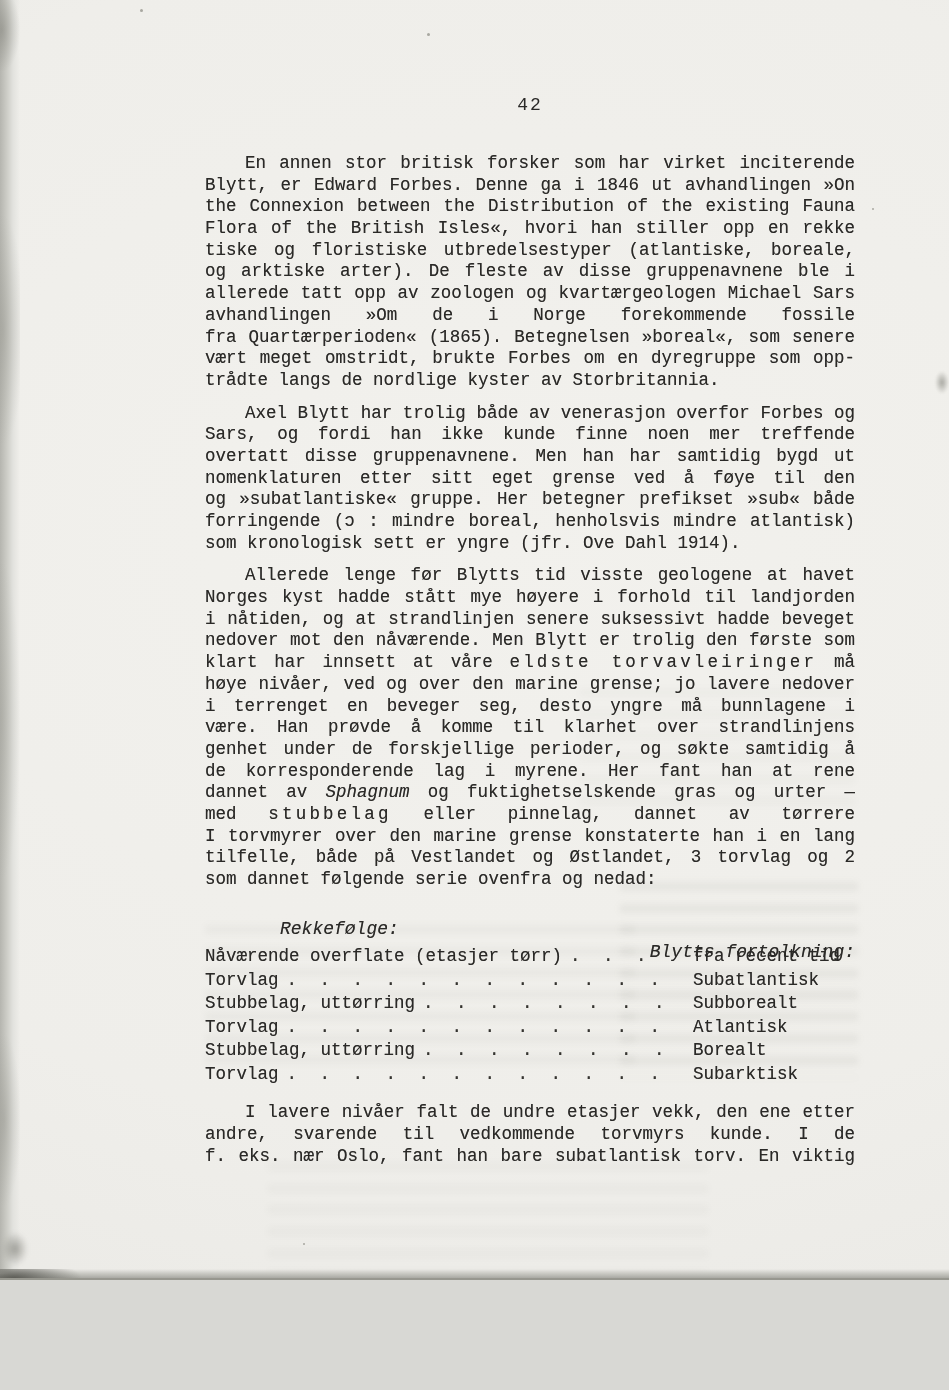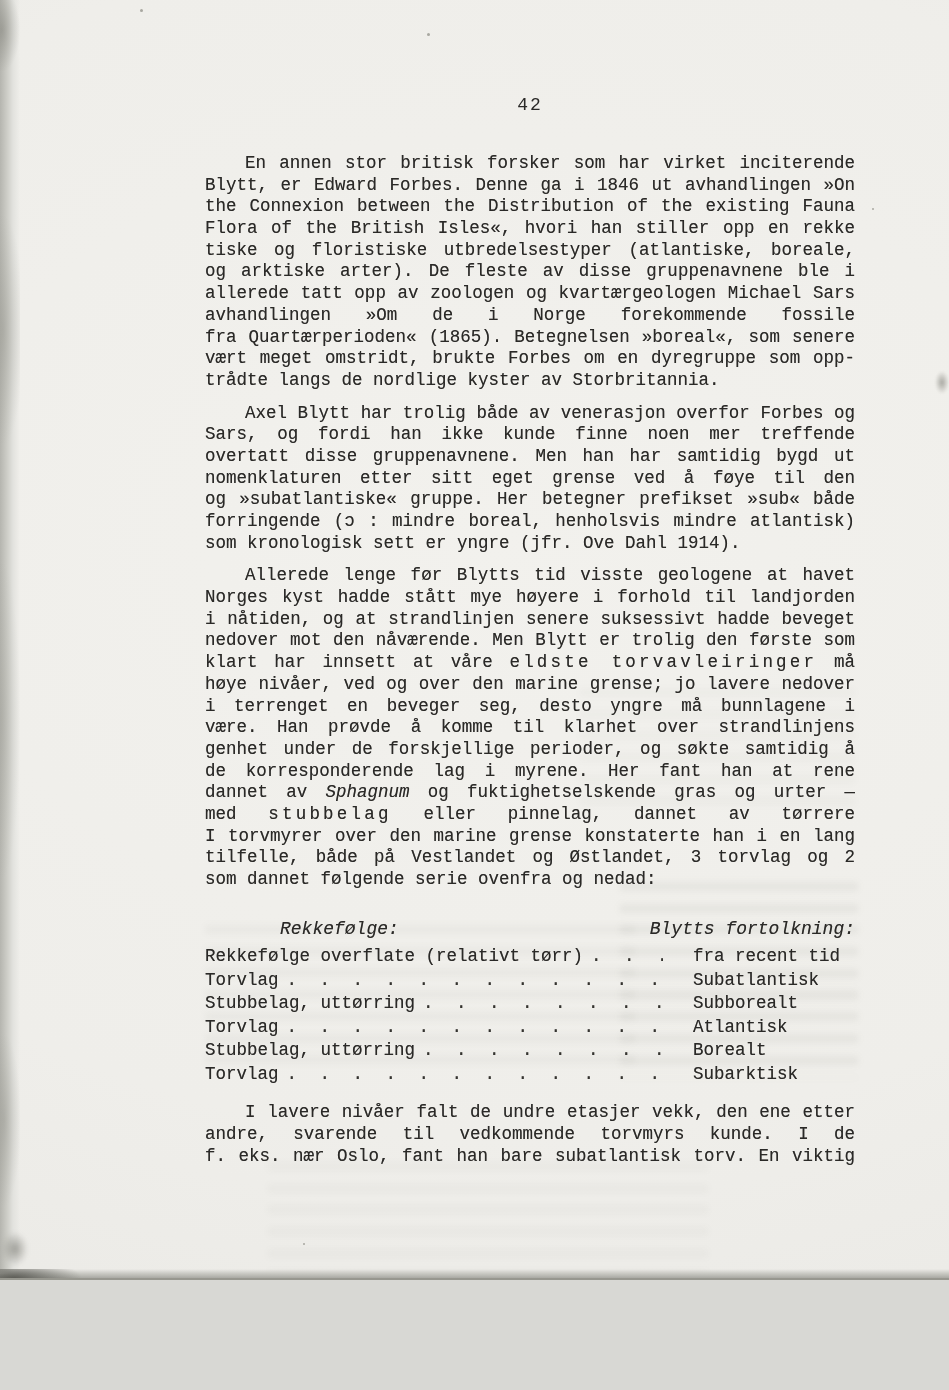--- a/index.html
+++ b/index.html
@@ -74,21 +74,21 @@
     overflow:hidden;white-space:normal;
   }
   .line.indent{padding-left:40px;}
   .line.last{text-align-last:left;}
   .spaced{letter-spacing:3.2px;}
   .italic{font-style:italic;}
 
   .layer-table{margin-top:27px;margin-bottom:16px;}
   .table-headers{
     display:flex;height:23.5px;line-height:23.5px;
-    font-style:italic;font-size:18px;margin-bottom:4px;
+    font-style:italic;font-size:18px;margin-bottom:4px;flex-direction:column;
   }
   .th-left{margin-left:75px;}
   .th-right{margin-left:auto;}
   .t-row{display:flex;align-items:baseline;height:23.5px;line-height:23.5px;}
   .t-label{white-space:nowrap;flex:none;}
   .t-leader{
     flex:1 1 auto;overflow:hidden;white-space:nowrap;
     margin:0 30px 0 8px;letter-spacing:6px;color:#34332f;
   }
   .t-leader::after{content:". . . . . . . . . . . . . . . . . . . . . . . . . . . . . . . . . . . . . . . . . . . . . . . . . .";}
@@ -157,21 +157,21 @@
         </div>
       </div>
 
     <div class="layer-table">
       <div class="table-headers">
         <span class="th-left">Rekkefølge:</span>
         <span class="th-right">Blytts fortolkning:</span>
       </div>
       <div id="table-rows">
           <div class="t-row">
-            <span class="t-label">Rekkefølge overflate (relativt tørr)</span>
+            <span class="t-label">Nåværende overflate (etasjer tørr)</span>
             <span class="t-leader"></span>
             <span class="t-value">fra recent tid</span>
           </div>
           <div class="t-row">
             <span class="t-label">Torvlag</span>
             <span class="t-leader"></span>
             <span class="t-value">Subatlantisk</span>
           </div>
           <div class="t-row">
             <span class="t-label">Stubbelag, uttørring</span>

